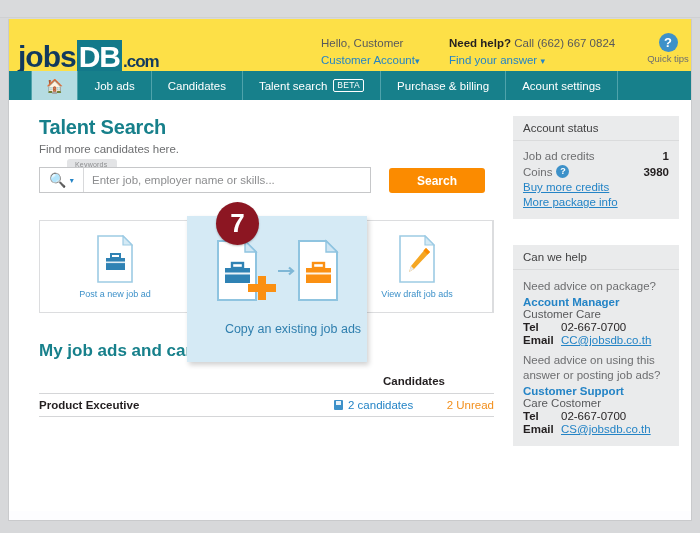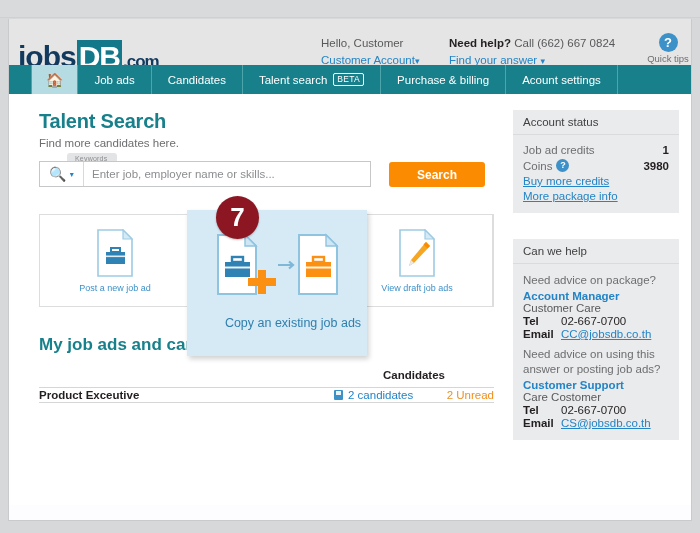--- a/index.html
+++ b/index.html
@@ -32,22 +32,22 @@
     width: 684px; height: 502px;
     background: #fdfdff;
     border: 1px solid #c9cacc;
     border-top: none;
     overflow: hidden;
   }
 
   
   .site-header {
     position: relative;
-    height: 46px;
-    background: #e5e5e5;
+    height: 52px;
+    background: #fde047;
   }
   .logo {
     position: absolute;
     left: 9px; top: 23px;
     font-size: 30px;
     font-weight: bold;
     letter-spacing: -1px;
     line-height: 1;
     white-space: nowrap;
   }
@@ -309,21 +309,21 @@
     color: #231f20;
     padding-bottom: 6px;
   }
   .th-job  { flex: 1; }
   .th-cand { width: 160px; text-align: center; }
   .tbl-row {
     display: flex;
     align-items: center;
     border-top: 1px solid #d5d6d8;
     border-bottom: 1px solid #d5d6d8;
-    height: 16px;
+    height: 24px;
     font-size: 11.5px;
   }
   .td-job {
     flex: 1;
     font-weight: bold;
     color: #231f20;
   }
   .td-cand {
     width: 100px;
     display: flex;

